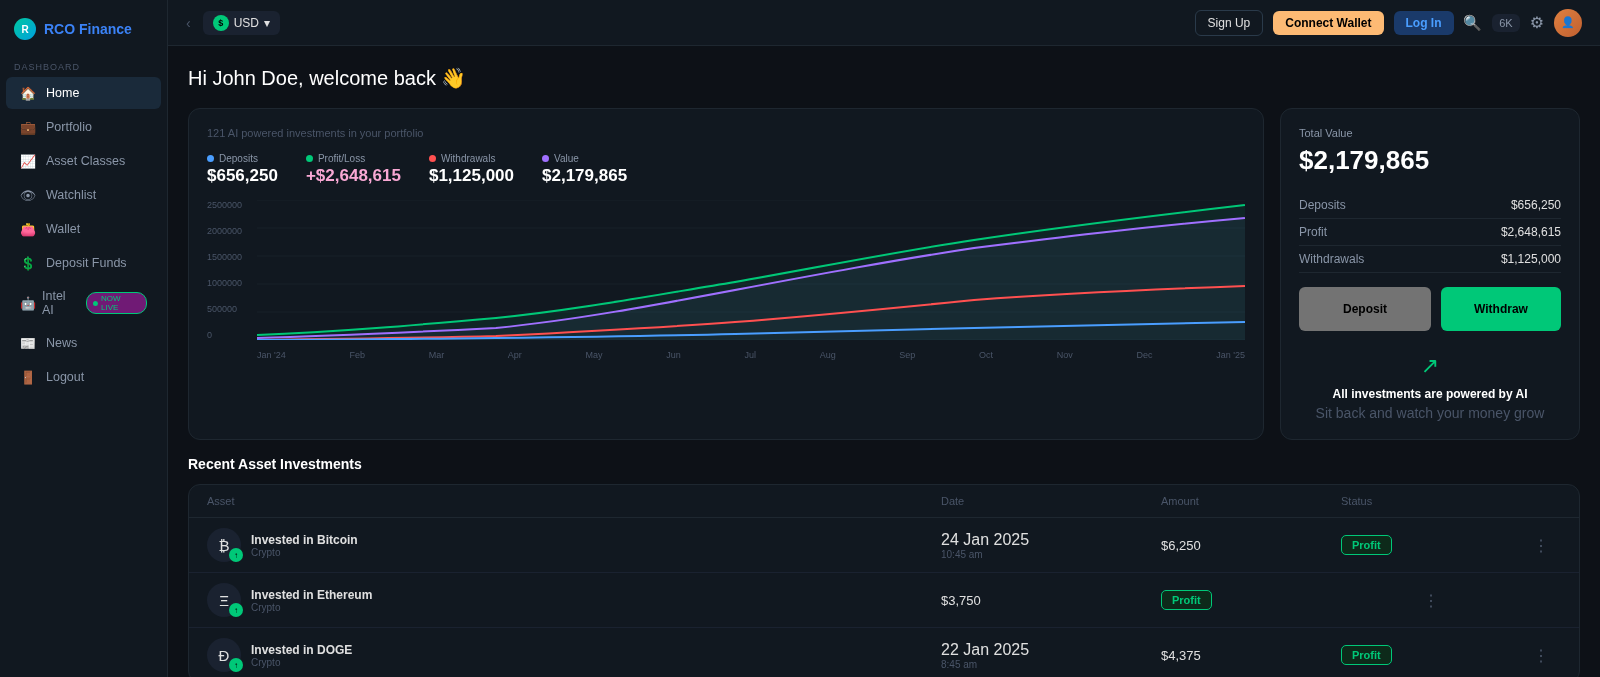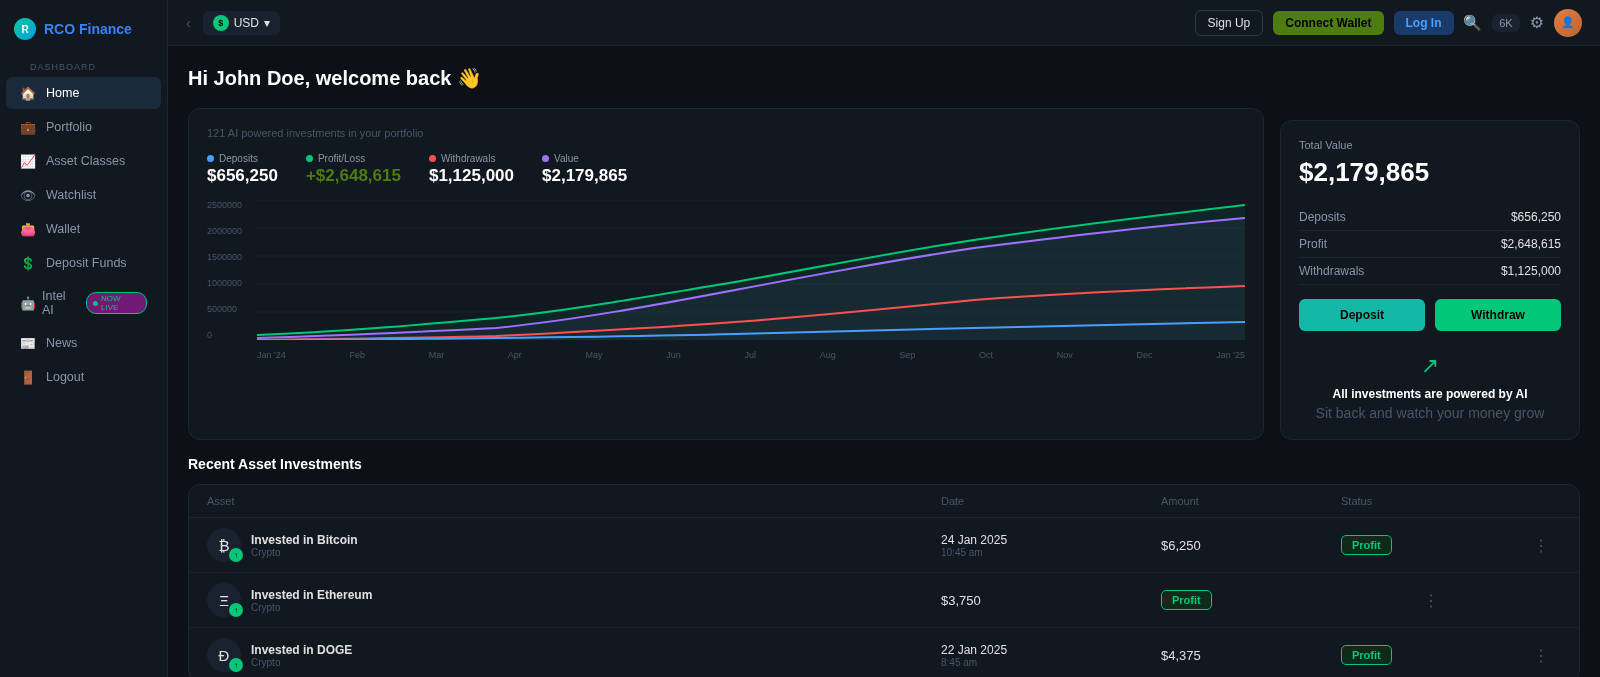--- a/index.html
+++ b/index.html
@@ -44,21 +44,21 @@
     .logo-text {
       font-weight: 700;
       font-size: 14px;
       color: #3b82f6;
     }
     .sidebar-section-label {
       font-size: 9px;
       color: #4a5568;
       text-transform: uppercase;
       letter-spacing: 1px;
-      padding: 6px 30px 4px;
+      padding: 6px 14px 4px;
     }
     .sidebar-item {
       display: flex;
       align-items: center;
       gap: 10px;
       padding: 8px 14px;
       cursor: pointer;
       border-radius: 6px;
       margin: 1px 6px;
       color: #8a96a8;
@@ -150,21 +150,21 @@
     .btn-signup {
       background: transparent;
       border: 1px solid #2a3a4a;
       color: #e0e0e0;
       border-radius: 6px;
       padding: 5px 12px;
       font-size: 12px;
       cursor: pointer;
     }
     .btn-connect {
-      background: #4d7c0f;
+      background: #fdba74;
       border: none;
       color: #000;
       border-radius: 6px;
       padding: 5px 12px;
       font-size: 12px;
       font-weight: 600;
       cursor: pointer;
     }
     .btn-login {
       background: #1a3a6a;
@@ -210,21 +210,21 @@
 
     
     .content {
       flex: 1;
       overflow-y: auto;
       padding: 20px 20px;
       background: #0d1117;
     }
     .page-title {
       font-size: 20px;
-      font-weight: 700;
+      font-weight: 400;
       color: #fff;
       margin-bottom: 18px;
     }
 
     
     .dashboard-grid {
       display: grid;
       grid-template-columns: 1fr 300px;
       gap: 16px;
       margin-bottom: 16px;
@@ -269,21 +269,21 @@
     .metric-dot {
       width: 7px;
       height: 7px;
       border-radius: 50%;
     }
     .metric-value {
       font-size: 17px;
       font-weight: 700;
       color: #fff;
     }
-    .metric-value.green { color: #4d7c0f; }
+    .metric-value.green { color: #f9a8d4; }
 
     
     .chart-area {
       height: 160px;
       position: relative;
     }
     .chart-labels-y {
       position: absolute;
       left: 0;
       top: 0;
@@ -314,21 +314,20 @@
     }
 
     
     .total-value-card {
       background: #111820;
       border: 1px solid #1e2730;
       border-radius: 12px;
       padding: 18px;
       display: flex;
       flex-direction: column;
-      margin-top: 12px;
     }
     .total-label {
       font-size: 11px;
       color: #8a96a8;
       margin-bottom: 6px;
     }
     .total-amount {
       font-size: 26px;
       font-weight: 700;
       color: #fff;
@@ -345,25 +344,25 @@
     .total-row-label { color: #8a96a8; }
     .total-row-value { color: #e0e0e0; font-weight: 500; }
     .action-buttons {
       display: flex;
       gap: 10px;
       margin-top: 14px;
       margin-bottom: 14px;
     }
     .btn-deposit {
       flex: 1;
-      background: #14b8a6;
+      background: #737373;
       border: none;
       color: #000;
       border-radius: 6px;
-      padding: 9px;
+      padding: 15px;
       font-size: 12px;
       font-weight: 600;
       cursor: pointer;
     }
     .btn-withdraw {
       flex: 1;
       background: #00c878;
       border: none;
       color: #000;
       border-radius: 6px;
@@ -465,21 +464,21 @@
     }
     .asset-name {
       font-size: 12px;
       font-weight: 600;
       color: #e0e0e0;
     }
     .asset-type {
       font-size: 10px;
       color: #4a5568;
     }
-    .date-main { font-size: 12px; color: #e0e0e0; }
+    .date-main { font-size: 16px; color: #e0e0e0; }
     .date-sub { font-size: 10px; color: #4a5568; }
     .amount-cell { font-size: 13px; color: #e0e0e0; font-weight: 500; }
     .profit-badge {
       display: inline-block;
       background: #0d2a1a;
       color: #00c878;
       border: 1px solid #00c878;
       border-radius: 5px;
       padding: 3px 10px;
       font-size: 11px;

